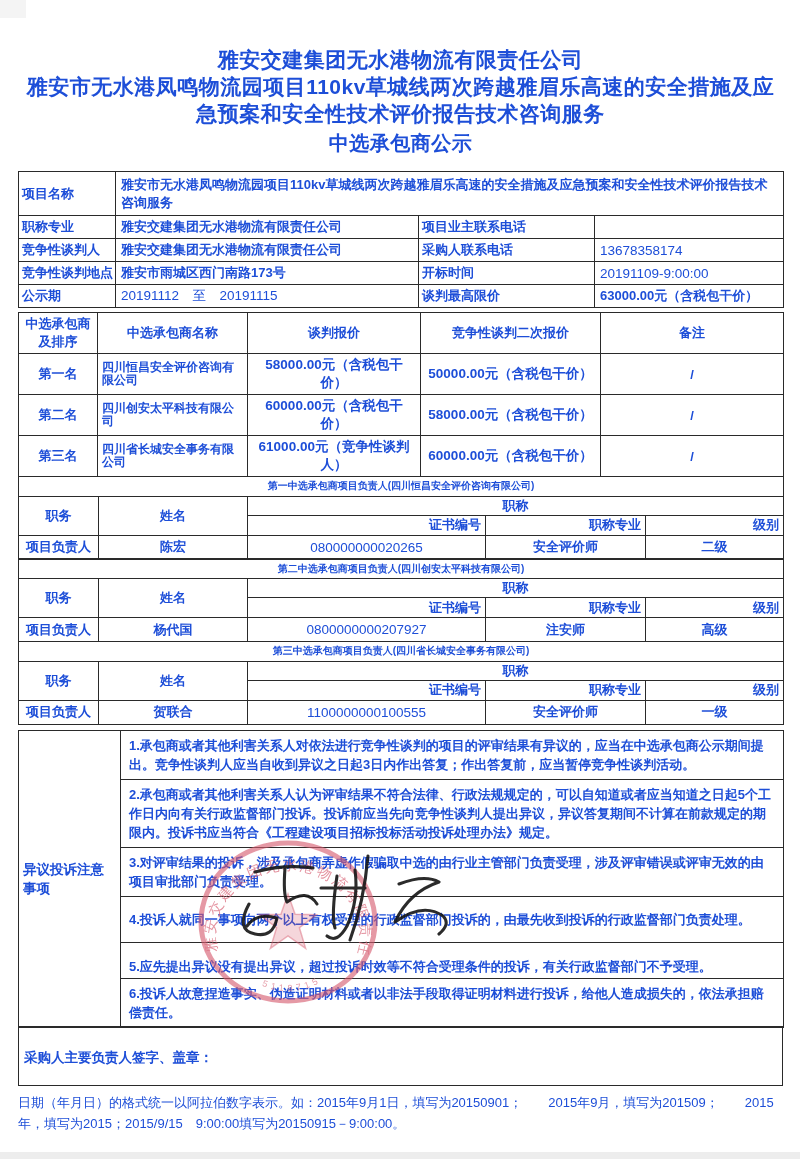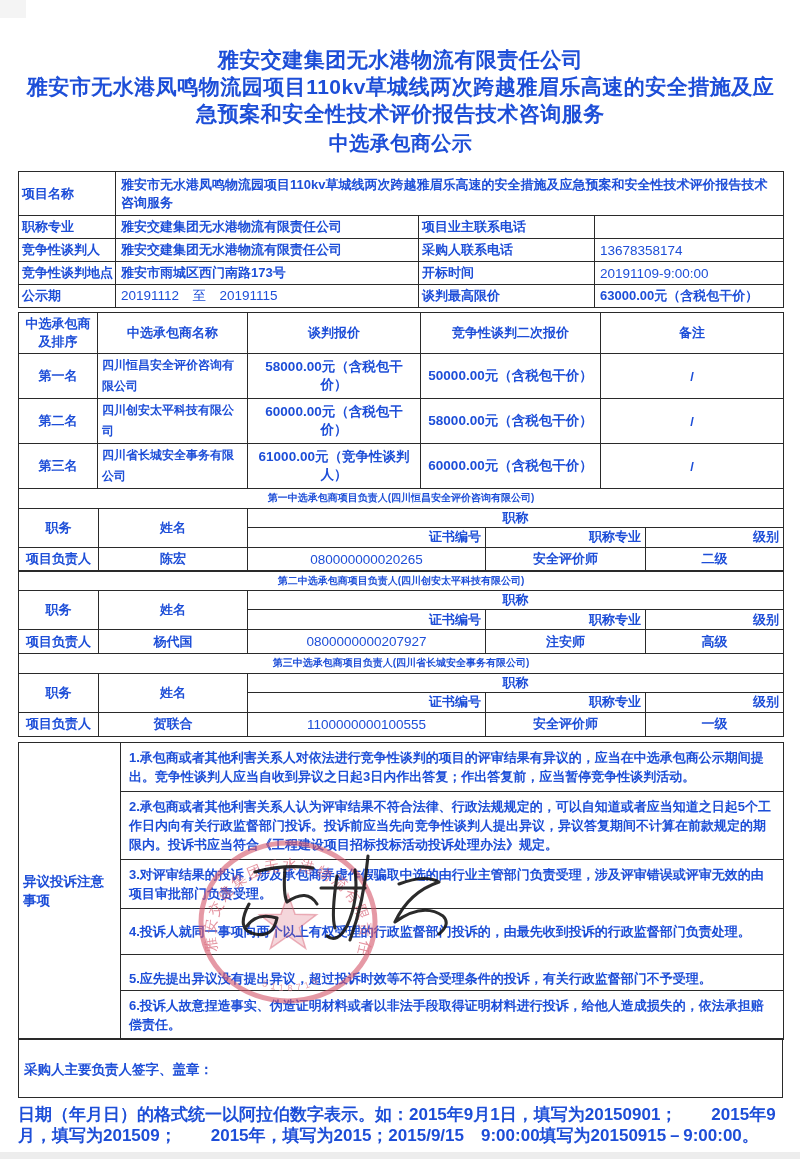--- a/index.html
+++ b/index.html
@@ -25,41 +25,41 @@
   .ctr { text-align:center; }
   .hdr { font-weight:bold; text-align:center; }
 
   .info-tbl { margin-top:14px;border-radius:24px; }
   .info-tbl tr { height:22px; }
   .info-tbl tr.tall { height:44px; }
 
   .bid-section { margin-top:6px; }
   .bid-hdr-row { height:38px; }
   .bid-row { height:24px; }
-  .bid-name { font-weight:bold; font-size:12px; padding:1px 2px 1px 4px; line-height:21px; }
+  .bid-name { font-weight:bold; font-size:12px; padding:1px 2px 1px 4px; line-height:13px; }
   .price { font-weight:bold; text-align:center; font-size:13.5px; }
   .note-cell { text-align:center; font-weight:bold; }
 
   .section-title td { height:20px; text-align:center; font-weight:bold; font-size:10px; padding:1px; }
   .mgr-tbl tr.r1 td { height:18px; padding:0 4px; }
   .mgr-tbl tr.r2 td { height:20px; padding:0 4px;text-align:right; }
   .mgr-tbl tr.r3 { height:24px; }
 
   .complaint-tbl { margin-top:5px; }
   .complaint-tbl td.body { font-weight:bold; font-size:13px; line-height:19px; padding:5px 8px; }
   .complaint-tbl td.p4 { padding-top:13px; padding-bottom:13px; }
   .complaint-tbl td.p5 { padding-top:14px; padding-bottom:2px;margin-top:12px; }
   .complaint-label { font-weight:bold; font-size:13.5px; vertical-align:middle; padding-left:4px; line-height:19px; }
 
   .sign-box {
     margin-top:-1.6px; border:1.8px solid #2a2a2a; height:60px; position:relative;
   }
   .sign-label { position:absolute; left:5px; top:22px; font-weight:bold; font-size:13.5px; }
 
-  .footer-note { margin-top:6px; font-weight:bold; font-size:17px; line-height:21px; width:762px; }
+  .footer-note { margin-top:6px; font-weight:normal; font-size:13px; line-height:21px; width:762px; }
 
   .stamp { position:absolute; left:193px; top:836px; pointer-events:none; }
   .signature-ink { position:absolute; left:218px; top:846px; pointer-events:none; }
 </style>
 </head>
 <body>
 
 <div class="page">
   <div class="corner-mark"></div>
 

